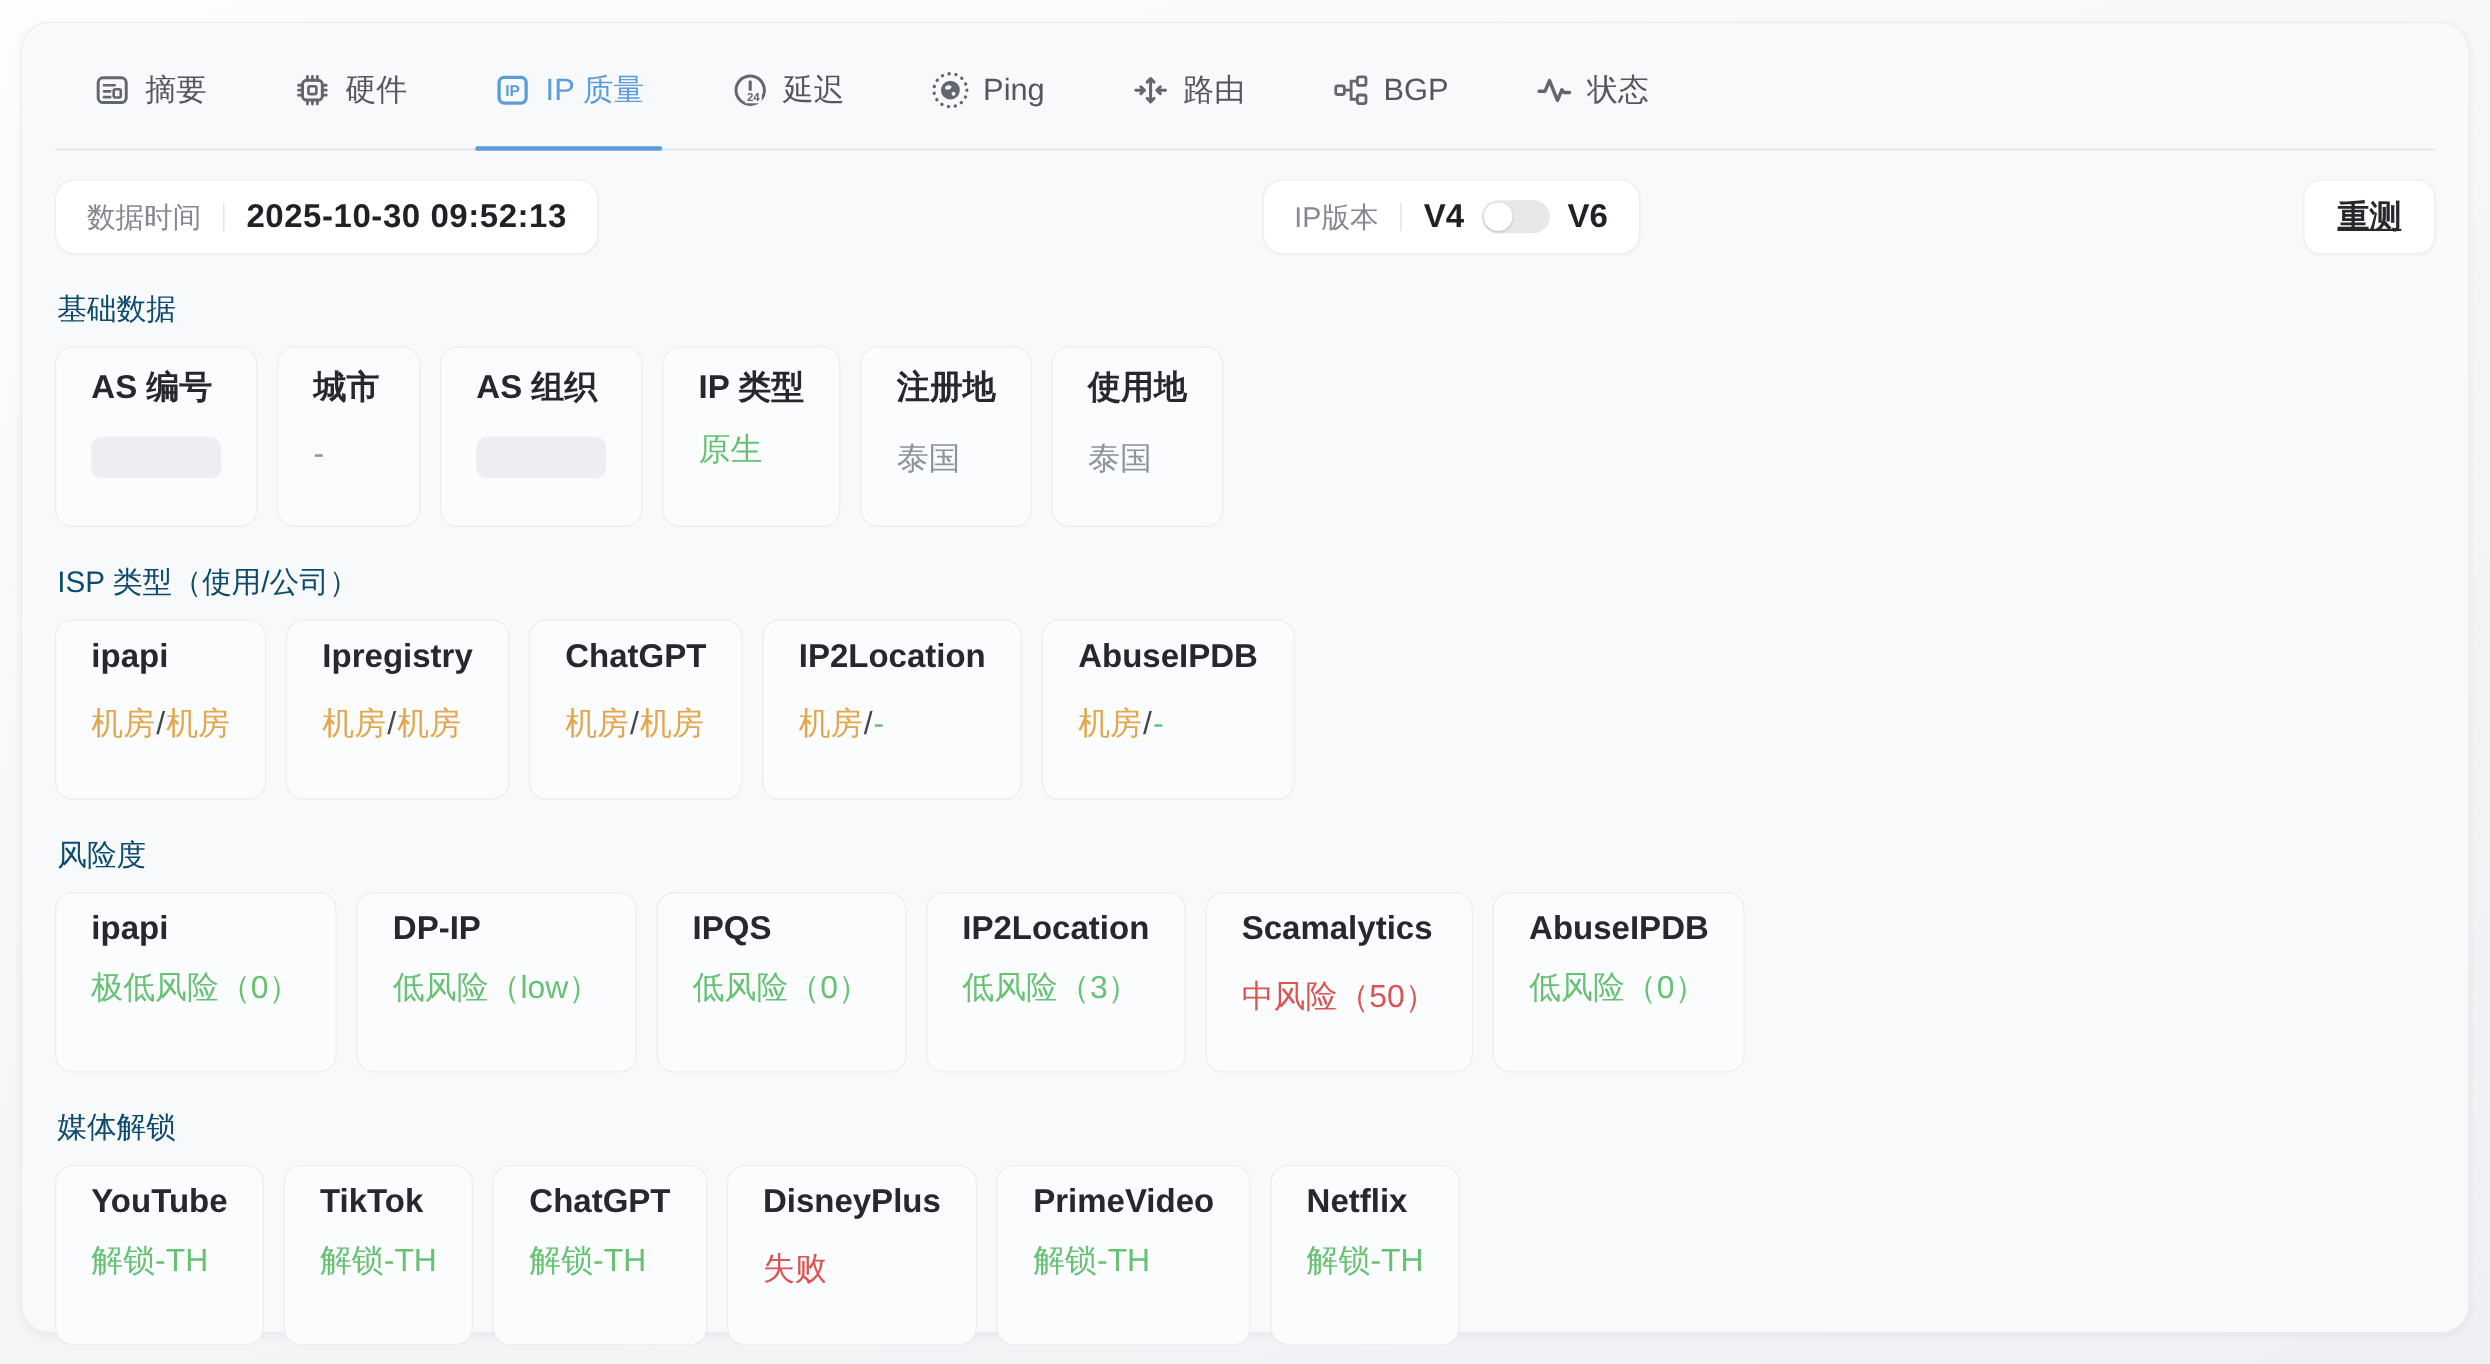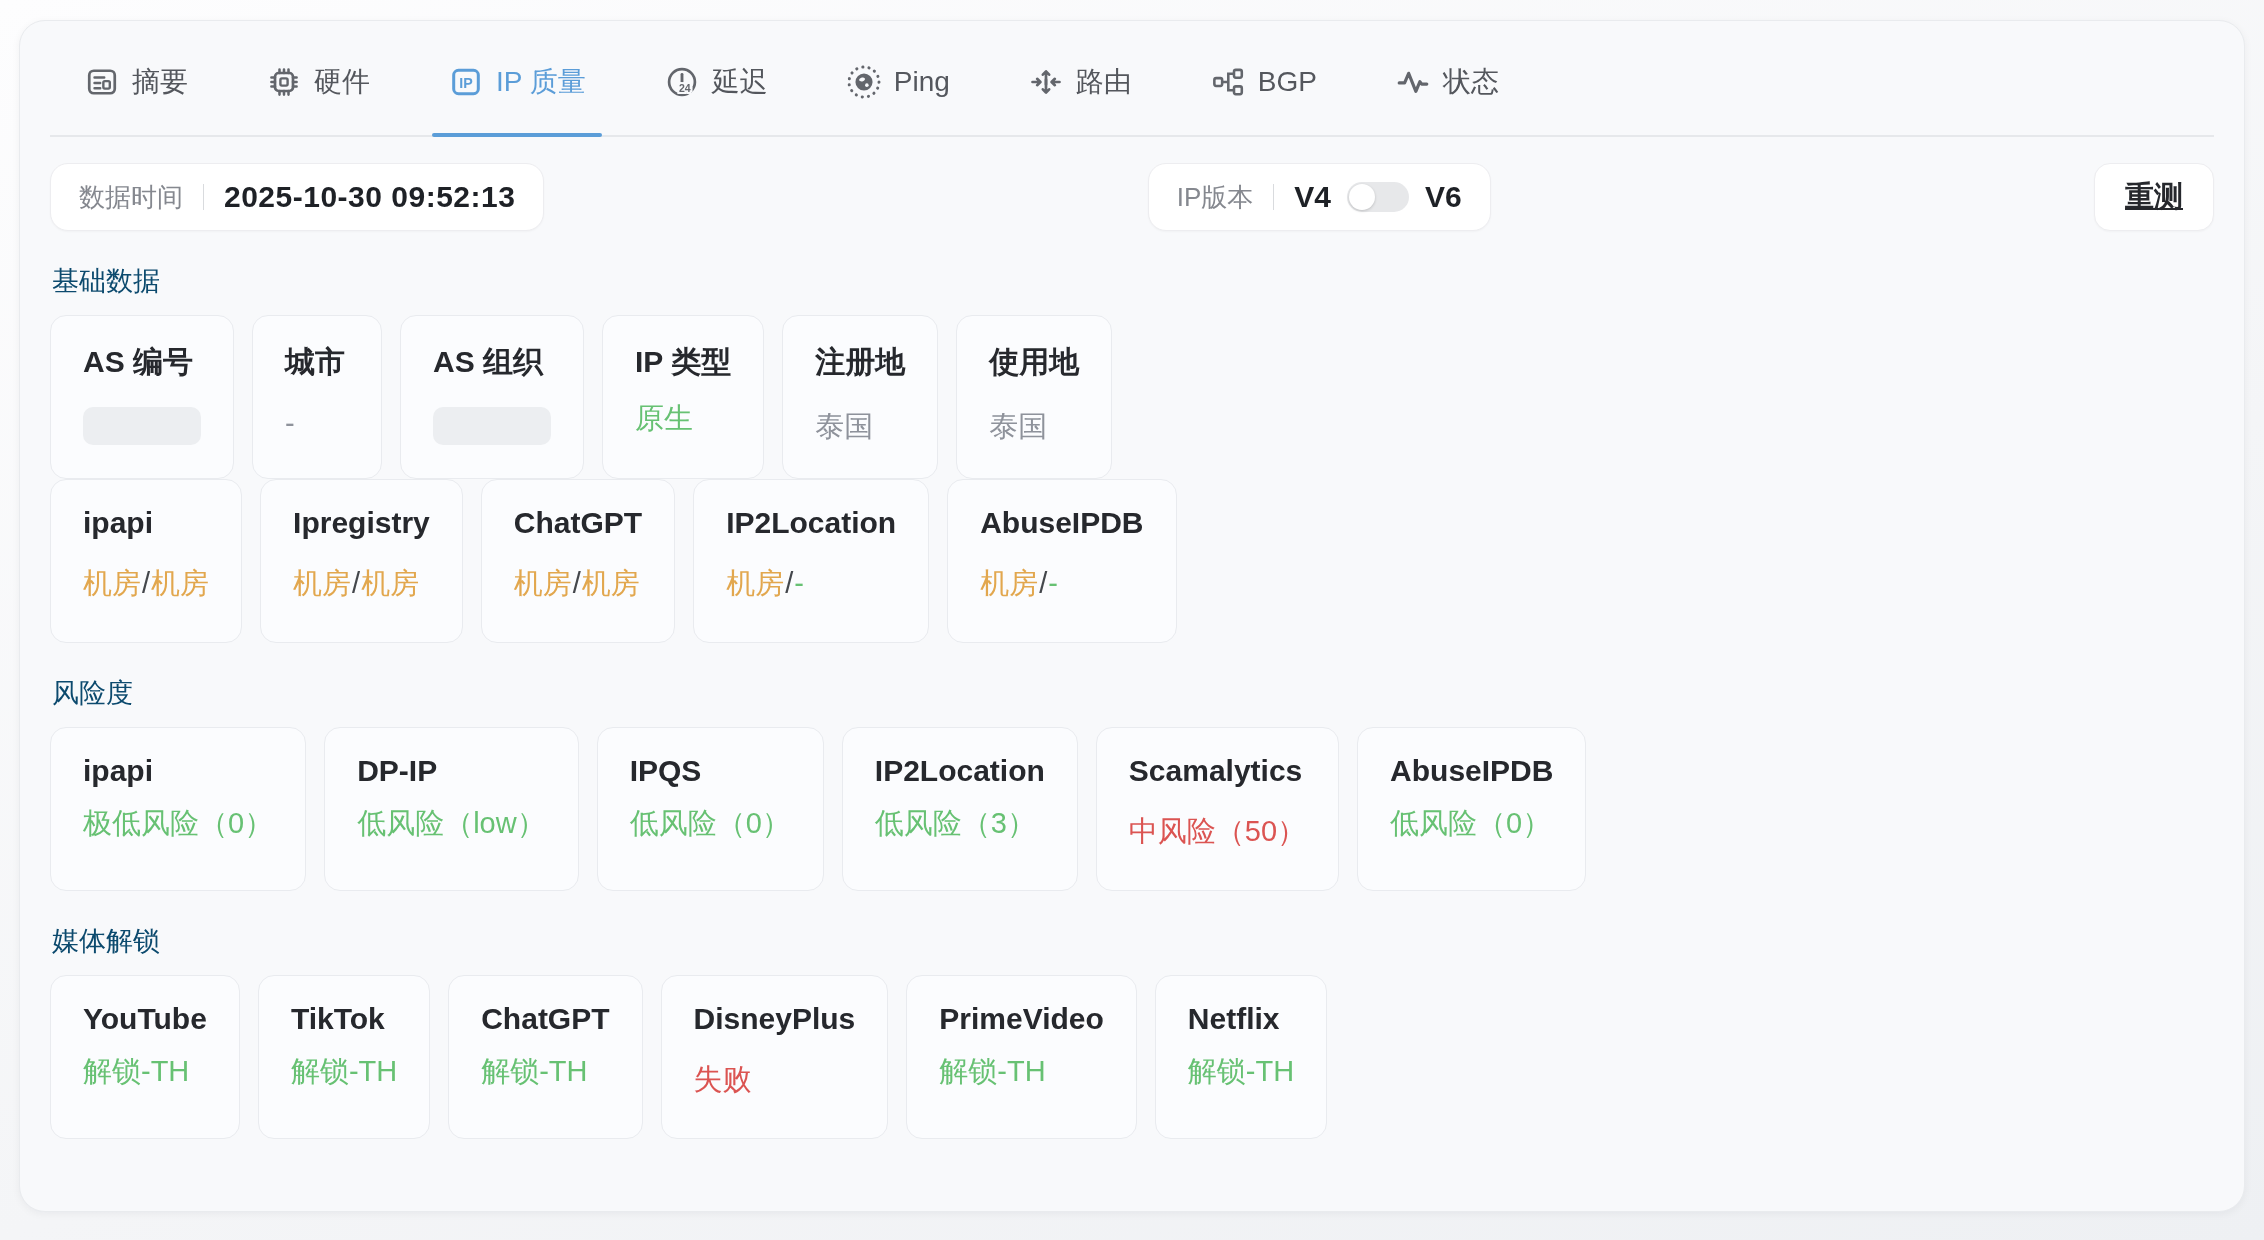--- a/index.html
+++ b/index.html
@@ -60,21 +60,21 @@
     border:1px solid #ededf0; border-radius:16px;
     font-family:"Liberation Sans", sans-serif;
     font-size:29px; font-weight:600; color:#26282d; cursor:pointer;
     box-shadow:0 1px 2px rgba(15,23,42,.03);
     text-decoration:underline;
   }
   
   .heading { margin:32px 0 16px 2px; font-size:27px; color:#0c4a6e; }
   .cards { display:flex; gap:18px; }
   .card {
-    height:164px; min-width:130px; padding:26px 32px 0;
+    height:164px; min-width:130px; padding:16px 32px 0;
     background:#fbfcfe; border:1px solid #e9ebef; border-radius:16px;
   }
   .ctitle { font-size:30px; font-weight:700; color:#26282d; white-space:nowrap; }
   .cval { margin-top:24px; font-size:29px; font-weight:500; white-space:nowrap; }
   .grey   { color:#8e929b; }
   .green  { color:var(--green,#67c173);margin-top:16px; }
   .orange { color:var(--orange,#e2a74e); }
   .red    { color:var(--red,#db5452); }
   .sep    { color:#44474c; padding:0 1px; }
   .redacted {
@@ -206,20 +206,21 @@
     <div class="card">
       <div class="ctitle">注册地</div>
       <div class="cval grey">泰国</div>
     </div>
     <div class="card">
       <div class="ctitle">使用地</div>
       <div class="cval grey">泰国</div>
     </div>
   </div>
 
+  <div class="heading">ISP 类型（使用/公司）</div>
   <div class="cards">
     <div class="card">
       <div class="ctitle">ipapi</div>
       <div class="cval"><span class="orange">机房</span><span class="sep">/</span><span class="orange">机房</span></div>
     </div>
     <div class="card">
       <div class="ctitle">Ipregistry</div>
       <div class="cval"><span class="orange">机房</span><span class="sep">/</span><span class="orange">机房</span></div>
     </div>
     <div class="card">

